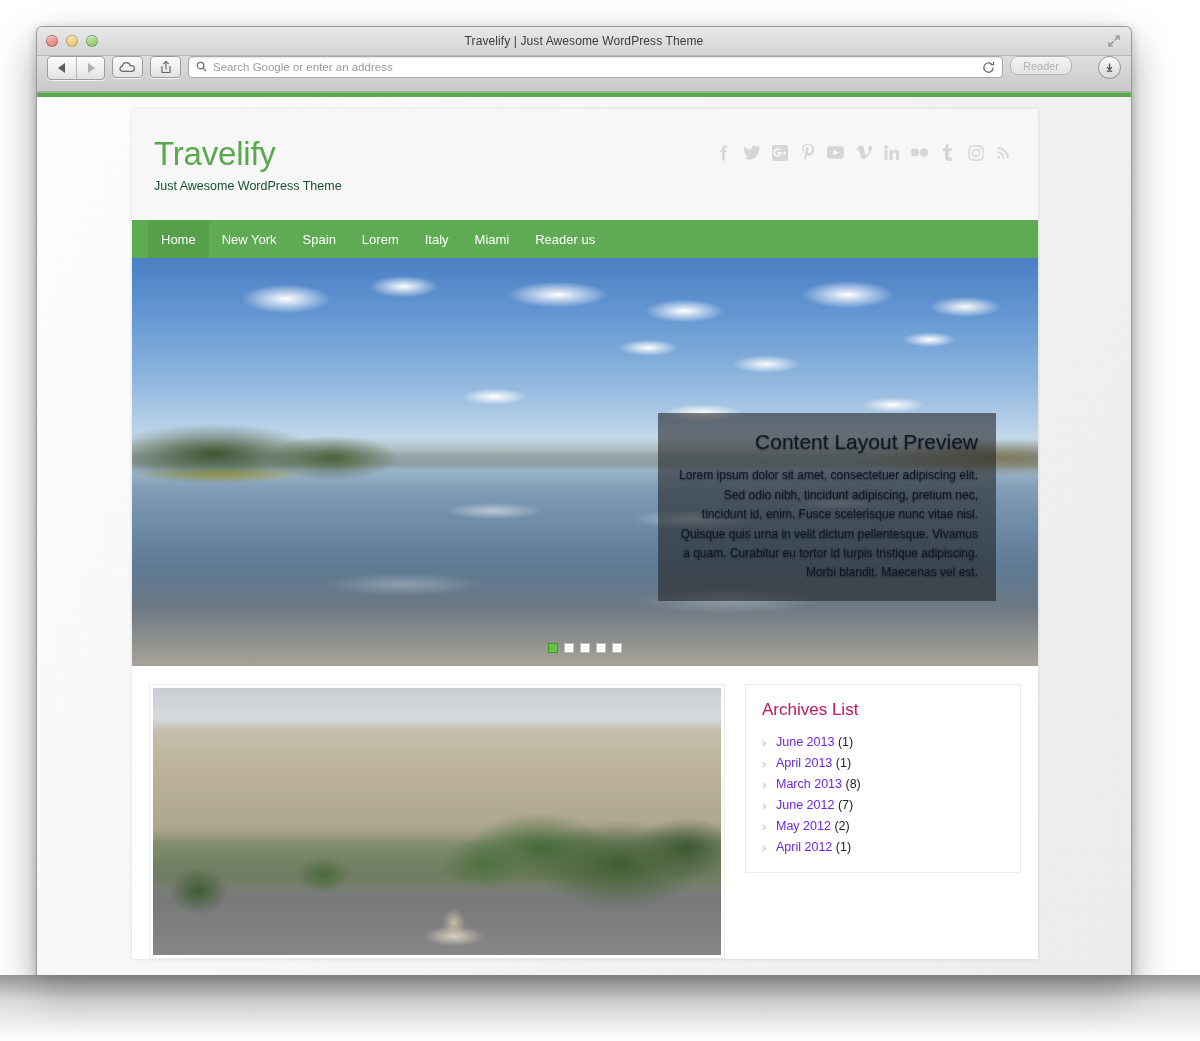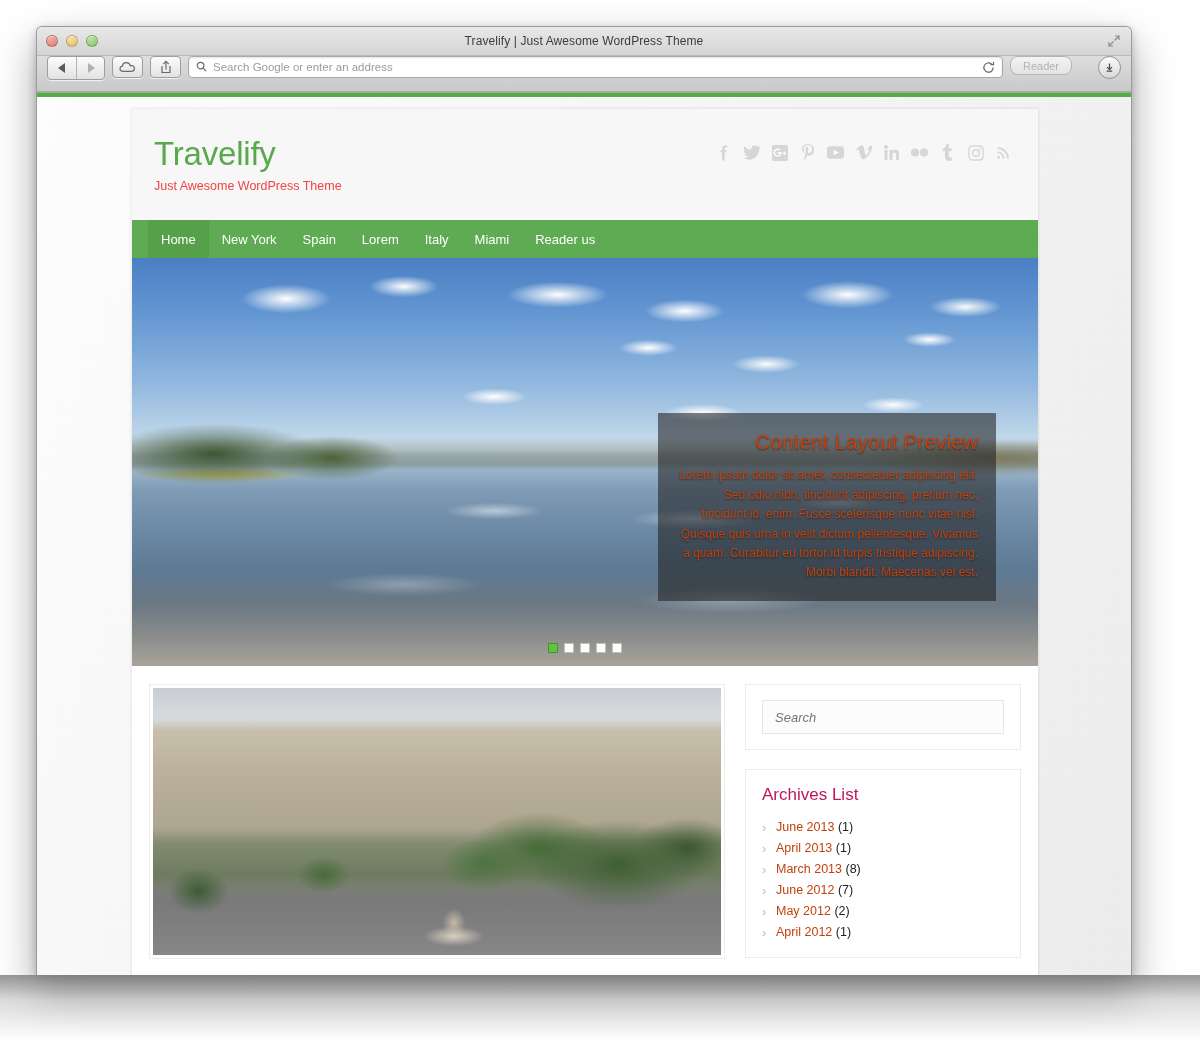--- a/index.html
+++ b/index.html
@@ -202,21 +202,21 @@
   }
   .brand-title {
     font-size: 33px;
     color: #5aa84d;
     font-weight: normal;
     line-height: 1.05;
     letter-spacing: -0.2px;
   }
   .brand-tagline {
     font-size: 12.5px;
-    color: #ef4444;
+    color: #14532d;
     margin-top: 7px;
   }
   .social-list {
     display: flex;
     align-items: center;
     gap: 11px;
     padding-top: 6px;
   }
   .social-icon {
     color: #d6d6d6;
@@ -306,21 +306,21 @@
         #a9a39a 100%);
   }
   .slide-caption {
     position: absolute;
     right: 42px;
     top: 155px;
     width: 338px;
     background: rgba(32,32,32,0.58);
     padding: 16px 18px 18px 18px;
     text-align: right;
-    color: #c2410c;
+    color: #0f172a;
   }
   .slide-caption h2 {
     font-size: 21px;
     font-weight: normal;
     margin-bottom: 12px;
     line-height: 1.2;
     text-shadow: 0 1px 2px rgba(0,0,0,0.5);
   }
   .slide-caption p {
     font-size: 12px;
@@ -417,21 +417,21 @@
   }
   .archive-item::before {
     content: "›";
     position: absolute;
     left: 0;
     color: #a9c99f;
     font-size: 13px;
     line-height: 1.25;
   }
   .archive-link {
-    color: #c2410c;
+    color: #6d28d9;
     text-decoration: none;
     margin-top: 16px;
   }
   .archive-count { color: #222222; }
 
   
   .bottom-shadow {
     position: absolute;
     left: 0;
     top: 975px;
@@ -633,23 +633,20 @@
         <div class="content-row">
 
           <div class="main-col">
             <div class="post-card">
               <div class="post-photo"></div>
             </div>
           </div>
 
           <div class="side-col">
 
-            <div class="widget">
-              <input class="search-field" type="text" placeholder="Search" style="">
-            </div>
 
             <div class="widget">
               <div class="widget-title">Archives List</div>
               <ul class="archive-list">
                 <li class="archive-item">
                   <span class="archive-link">June 2013</span>
                   <span class="archive-count">(1)</span>
                 </li>
                 <li class="archive-item">
                   <span class="archive-link">April 2013</span>

